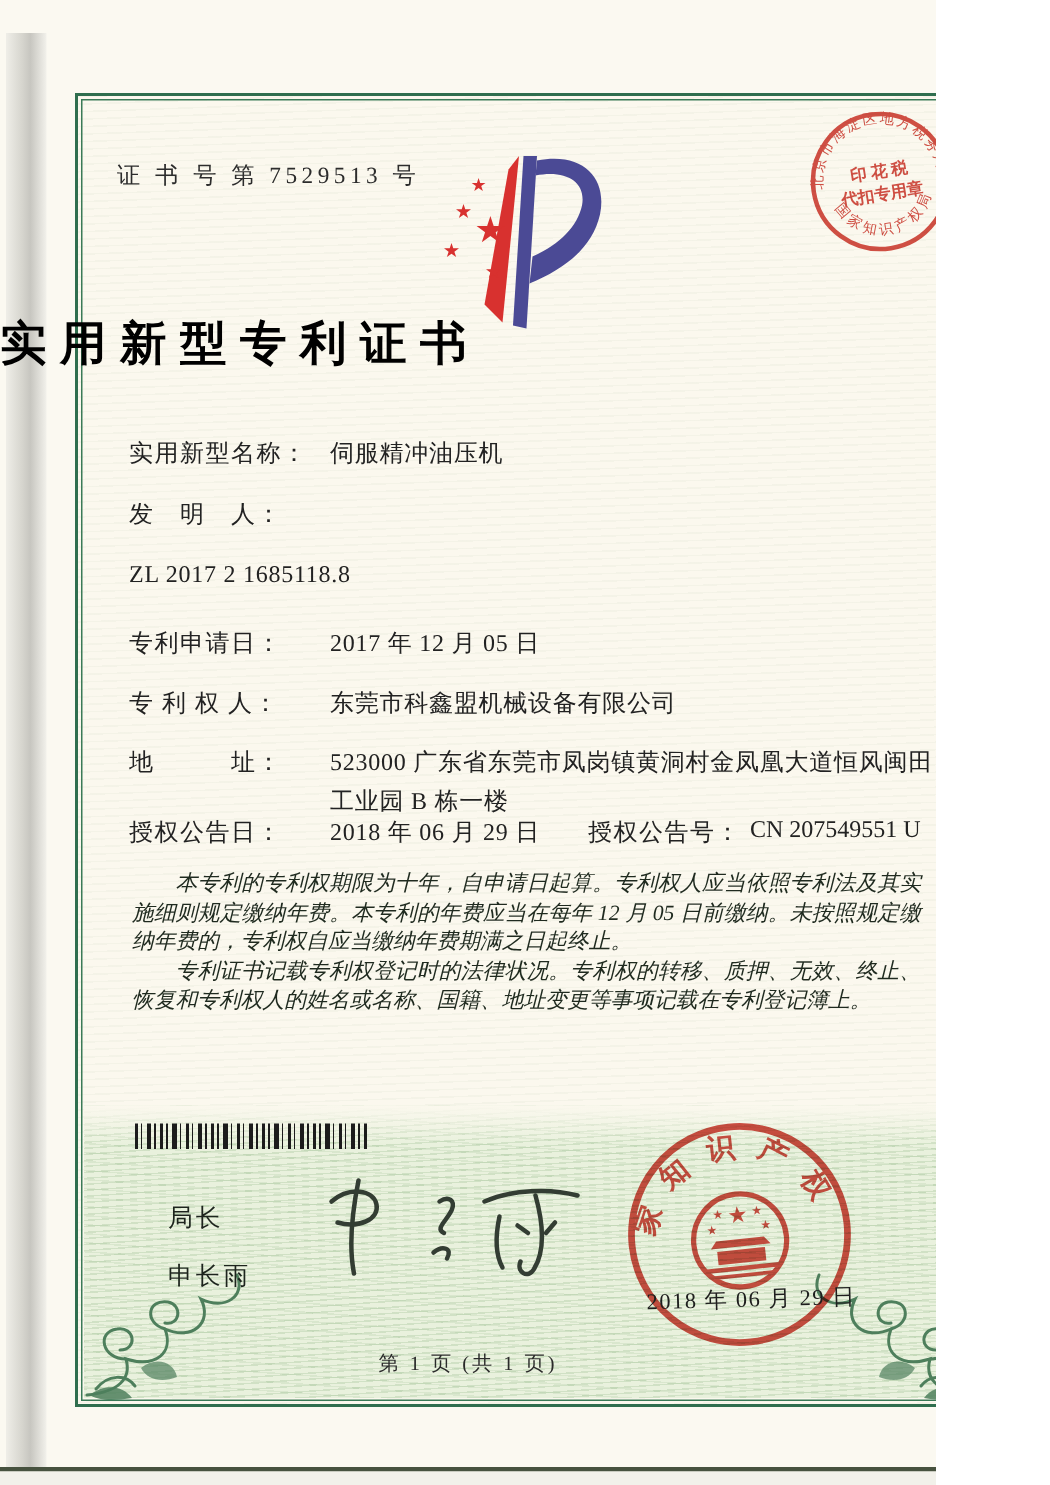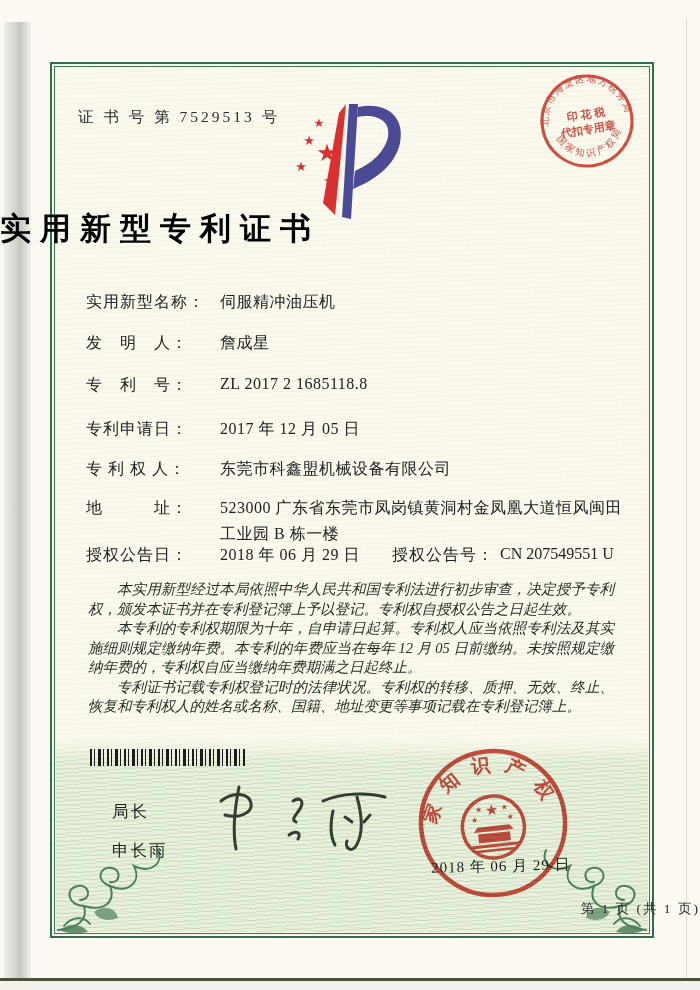--- a/index.html
+++ b/index.html
@@ -1,17 +1,17 @@
 <!DOCTYPE html>
 <html><head>
 <meta charset="utf-8">
 <style>
   html,body{margin:0;padding:0;}
-  .screen{position:relative;width:700px;height:990px;background:#f6f4ee;overflow:hidden;
-          font-family:"Liberation Serif","DejaVu Serif",serif;}
+  .screen{position:relative;width:600px;height:990px;background:#f6f4ee;overflow:hidden;
+          font-family:"Liberation Serif","DejaVu Serif",serif;padding-left:24px;}
   
   .paper{position:absolute;inset:0;background:#fbf9f1;}
   .scan-edge-left{position:absolute;left:4px;top:22px;width:27px;height:958px;
      background:linear-gradient(90deg,#efeee8 0%,#d6d5ce 40%,#c7c6c0 60%,#f2f1eb 100%);}
   .scan-edge-right{position:absolute;left:686px;top:18px;width:1px;height:962px;background:#dddcd5;}
   .scan-edge-bottom{position:absolute;left:0;top:978px;width:700px;height:3px;background:#47523f;}
   .below-paper{position:absolute;left:0;top:981px;width:700px;height:9px;background:#f2f1ea;}
 
   
   .frame{position:absolute;left:50px;top:62px;width:600px;height:872px;
@@ -60,21 +60,21 @@
      color:#1d241d;font-size:16.5px;letter-spacing:2px;}
   .officer .name{display:block;margin-top:17px;}
   .signature{position:absolute;left:205px;top:775px;width:195px;height:88px;}
 
   .seal{mix-blend-mode:multiply;}
   .tax-seal{position:absolute;left:531px;top:65px;width:112px;height:112px;transform:rotate(-9deg);opacity:.92;}
   .office-seal{position:absolute;left:411px;top:741px;width:164px;height:164px;transform:rotate(-6deg);opacity:.93;}
   .seal-date{position:absolute;left:431px;top:857px;width:140px;font-size:15px;color:#1e1e1e;
      letter-spacing:1px;transform:rotate(-1.5deg);z-index:5;}
 
-  .footer{position:absolute;left:0;width:100%;top:900px;text-align:right;font-size:13.5px;
+  .footer{position:absolute;left:0;width:100%;top:900px;text-align:center;font-size:13.5px;
      letter-spacing:2px;color:#2a2a2a;}
 </style>
 </head>
 <body>
 
 <div class="screen">
   <div class="paper"></div>
   <div class="scan-edge-left"></div>
   <div class="scan-edge-right"></div>
   <div class="scan-edge-bottom"></div>
@@ -121,24 +121,22 @@
   </svg>
 
   <div class="title">实用新型专利证书</div>
 
   <div class="row r0">
     <span class="lbl">实用新型名称：</span>
     <span class="val">伺服精冲油压机</span>
   </div>
   <div class="row r1">
     <span class="lbl">发　明　人：</span>
-    <span class="val">詹成星</span>
   </div>
   <div class="row r2">
-    <span class="lbl">专　利　号：</span>
     <span class="val">ZL 2017 2 1685118.8</span>
   </div>
   <div class="row r3">
     <span class="lbl">专利申请日：</span>
     <span class="val">2017 年 12 月 05 日</span>
   </div>
   <div class="row r4">
     <span class="lbl">专 利 权 人：</span>
     <span class="val">东莞市科鑫盟机械设备有限公司</span>
   </div>
@@ -152,21 +150,20 @@
   <div class="row r6" style="position:absolute;">
     <span class="lbl">授权公告日：</span>
     <span class="val">2018 年 06 月 29 日</span>
     <span class="pair2">
       <span class="lbl2">授权公告号：</span>
       <span>CN 207549551 U</span>
     </span>
   </div>
 
   <div class="body-text">
-    <p>本实用新型经过本局依照中华人民共和国专利法进行初步审查，决定授予专利权，颁发本证书并在专利登记簿上予以登记。专利权自授权公告之日起生效。</p>
     <p>本专利的专利权期限为十年，自申请日起算。专利权人应当依照专利法及其实施细则规定缴纳年费。本专利的年费应当在每年 12 月 05 日前缴纳。未按照规定缴纳年费的，专利权自应当缴纳年费期满之日起终止。</p>
     <p>专利证书记载专利权登记时的法律状况。专利权的转移、质押、无效、终止、恢复和专利权人的姓名或名称、国籍、地址变更等事项记载在专利登记簿上。</p>
   </div>
 
   <div class="barcode"></div>
 
   <div class="officer">
     <span>局长</span>
     <span class="name">申长雨</span>
   </div>

